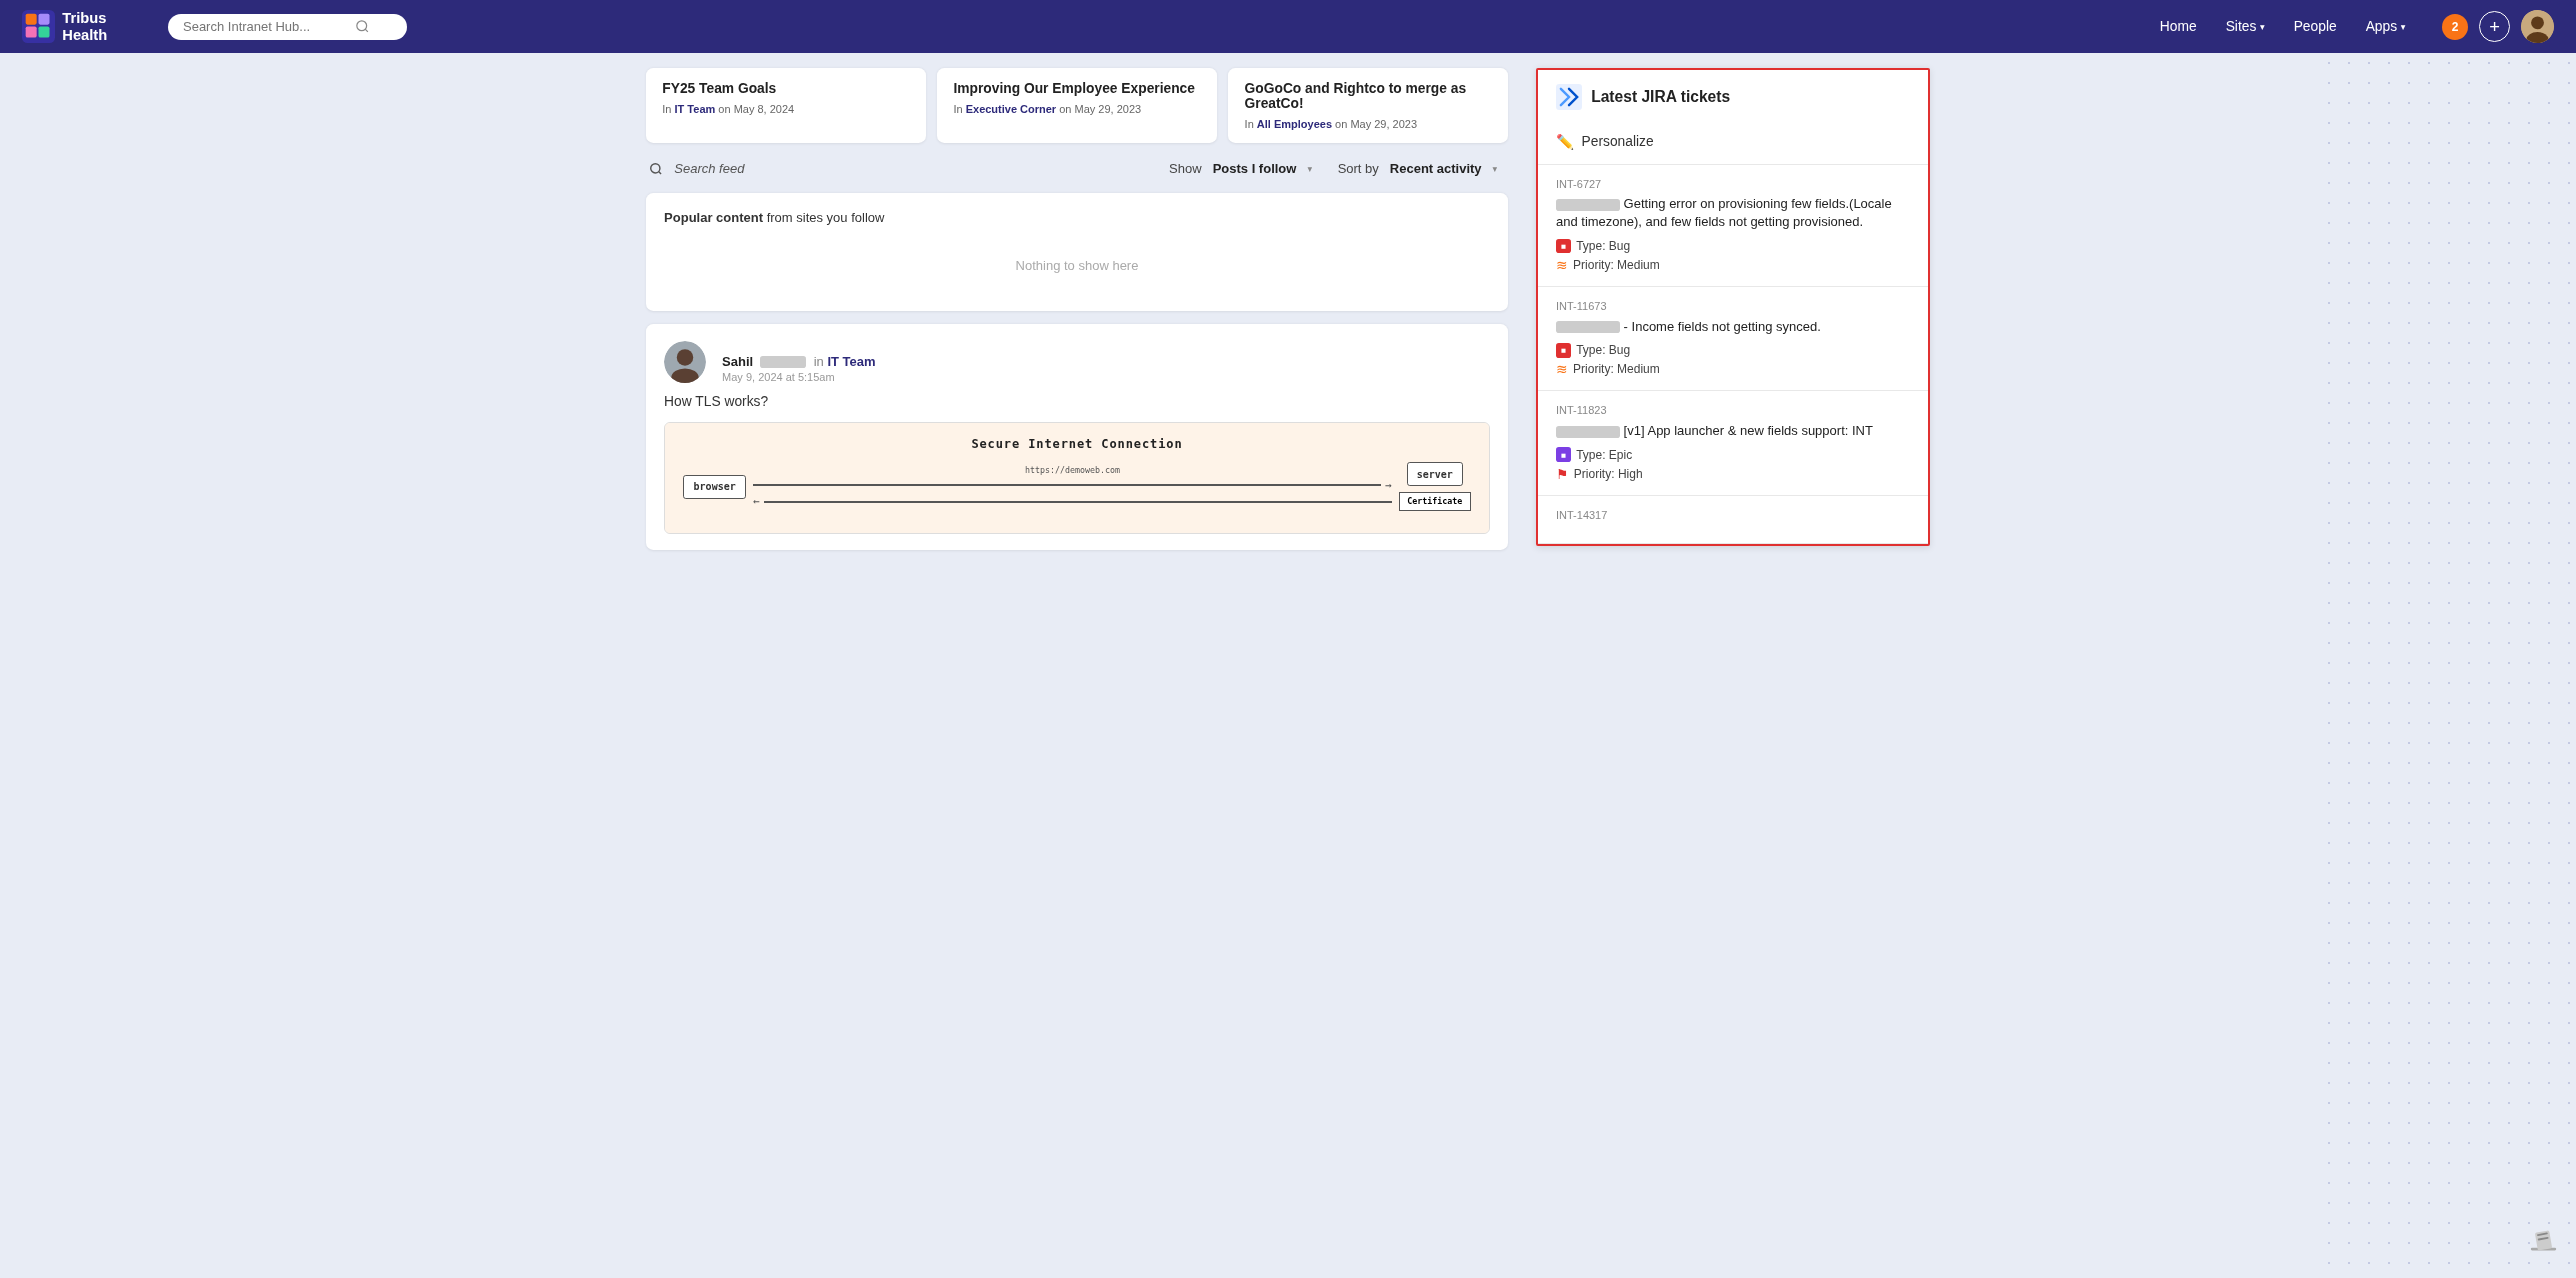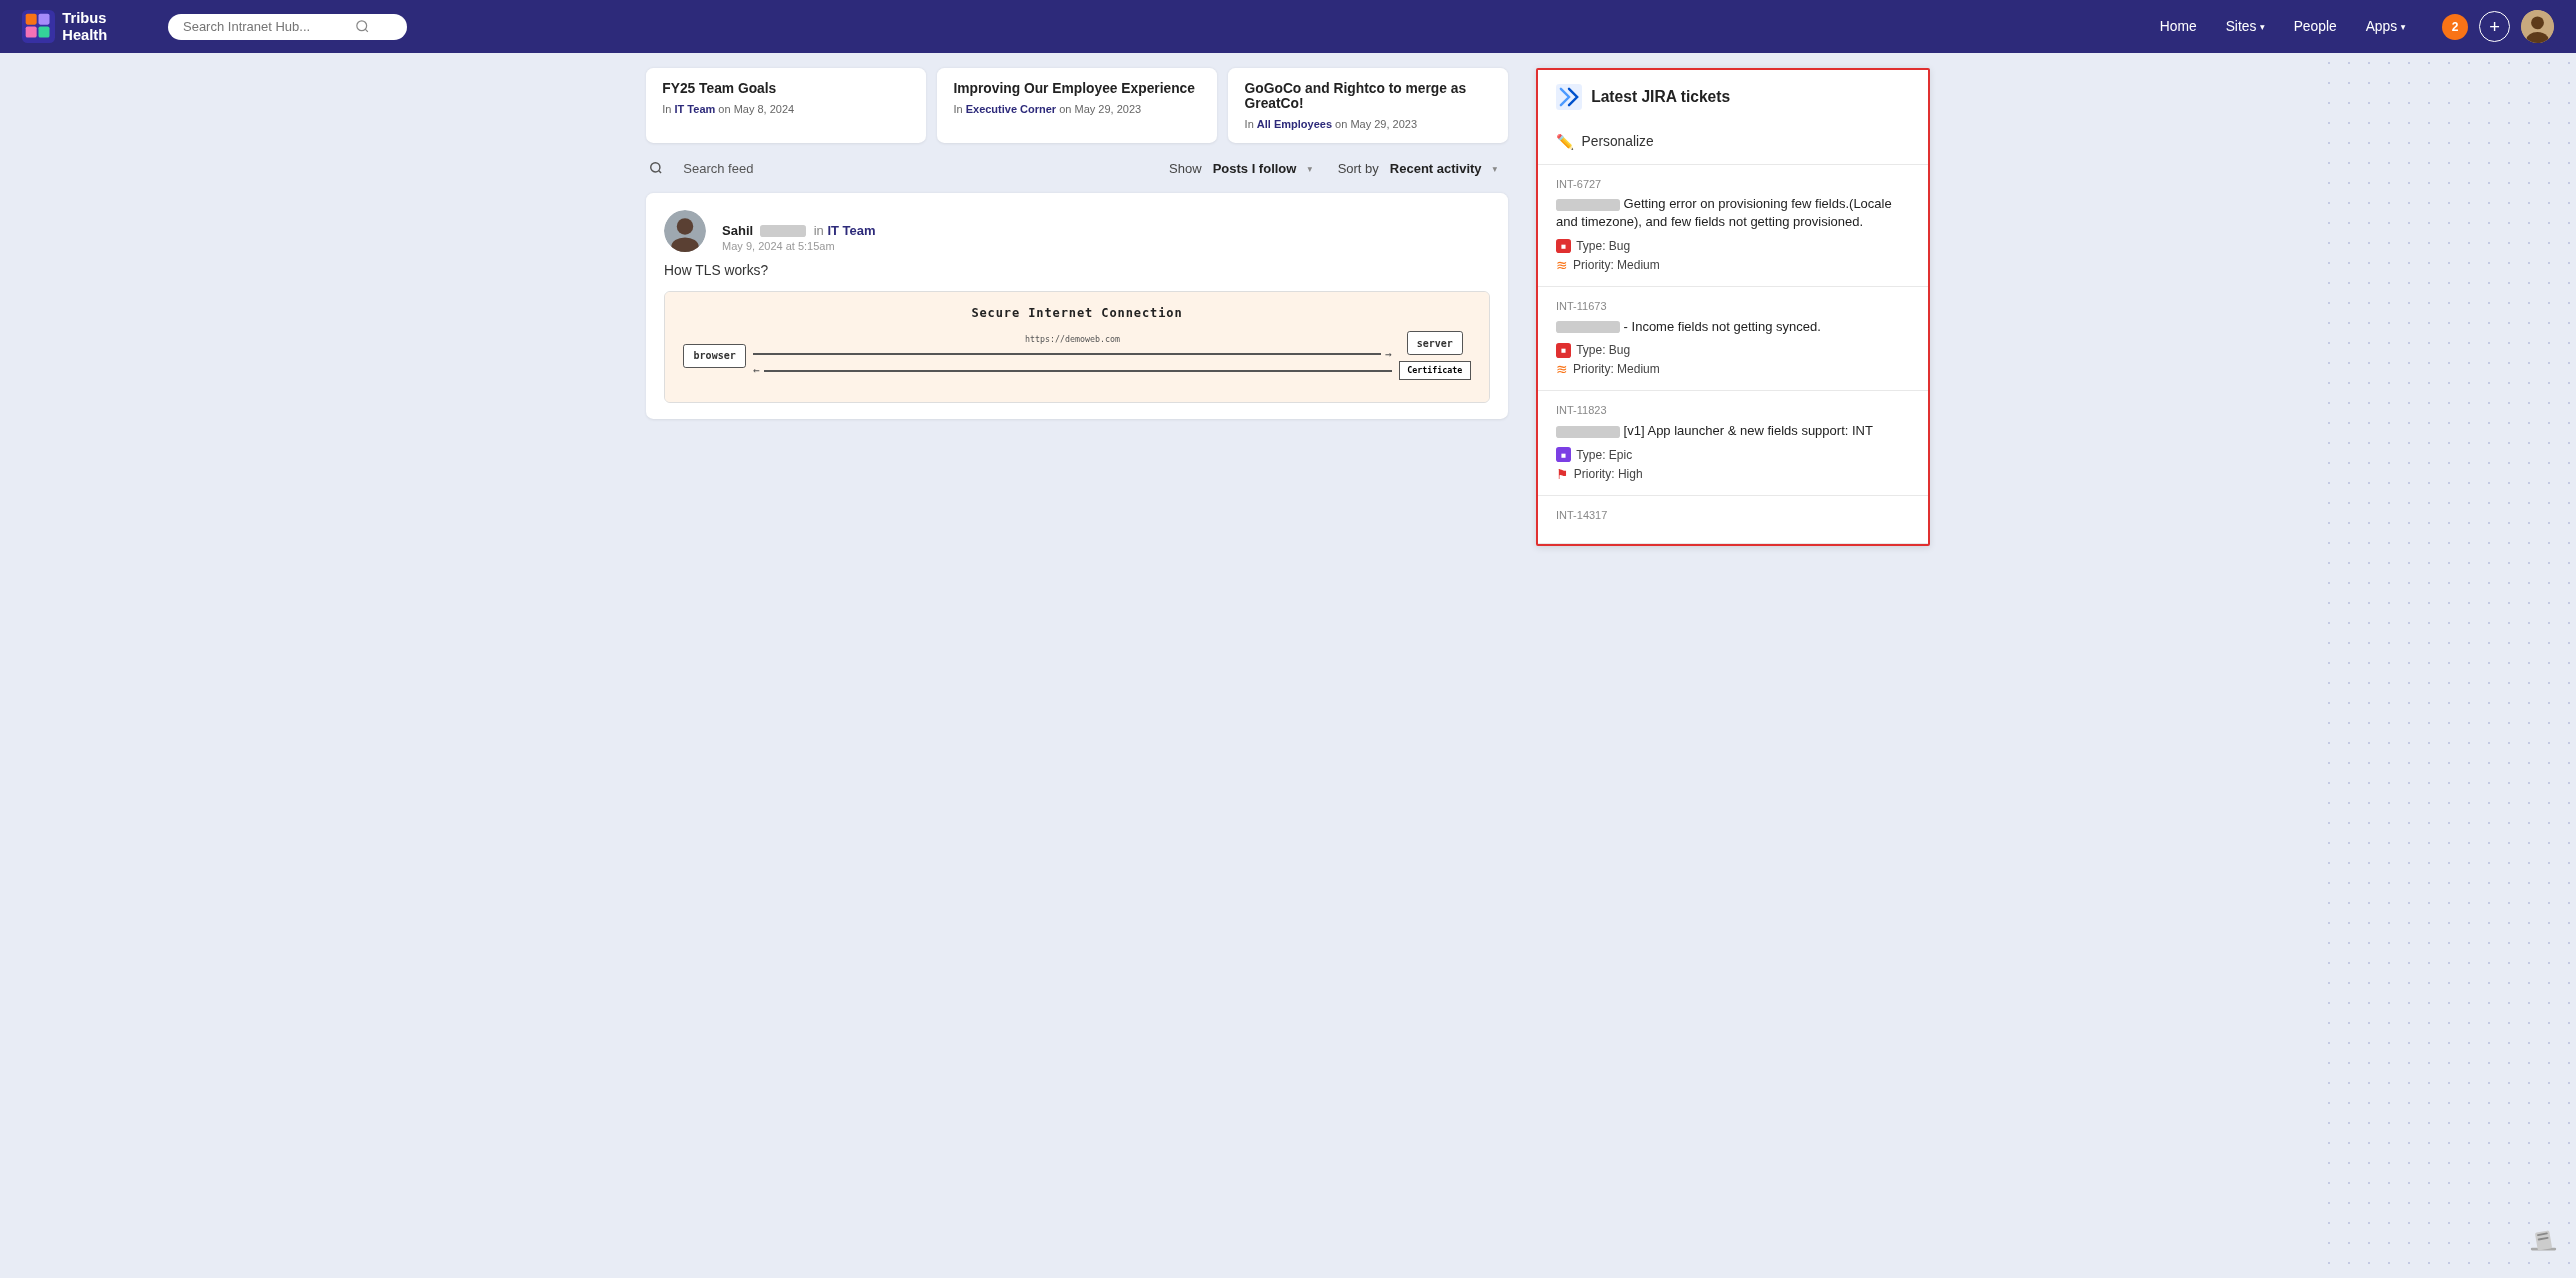--- a/index.html
+++ b/index.html
@@ -182,24 +182,26 @@
     
     .feed-controls {
       display: flex;
       align-items: center;
       gap: 0;
       margin-bottom: 13px;
       padding: 0 3.7px;
     }
     .feed-search {
       display: flex;
-      gap: 20px;
+      align-items: center;
+      gap: 11px;
       color: #555;
       font-size: 13px;
       cursor: pointer;
+      font-style: italic;
     }
     .feed-controls-right {
       margin-left: auto;
       display: flex;
       align-items: center;
       gap: 11px;
     }
     .dropdown-btn {
       display: flex;
       align-items: center;
@@ -566,20 +568,26 @@
           <div class="feed-controls-right">
             <button class="dropdown-btn">
               <span>Show</span>&nbsp;<span class="bold">Posts I follow</span>&nbsp;<span class="chev">▾</span>
             </button>
             <button class="dropdown-btn">
               <span>Sort by</span>&nbsp;<span class="bold">Recent activity</span>&nbsp;<span class="chev">▾</span>
             </button>
           </div>
         </div>
 
+        <div class="popular-card">
+          <div class="popular-card-title">
+            <strong>Popular content</strong><span> from sites you follow</span>
+          </div>
+          <div class="nothing-here">Nothing to show here</div>
+        </div>
 
         <div class="post-card">
           <div class="post-header">
             <div class="post-avatar">
               <svg width="42" height="42" viewBox="0 0 46 46">
                 <circle cx="23" cy="23" r="23" fill="#9ea8b0"></circle>
                 <circle cx="23" cy="18" r="9" fill="#5a4033"></circle>
                 <ellipse cx="23" cy="40" rx="15" ry="10" fill="#5a4033"></ellipse>
               </svg>
             </div>

